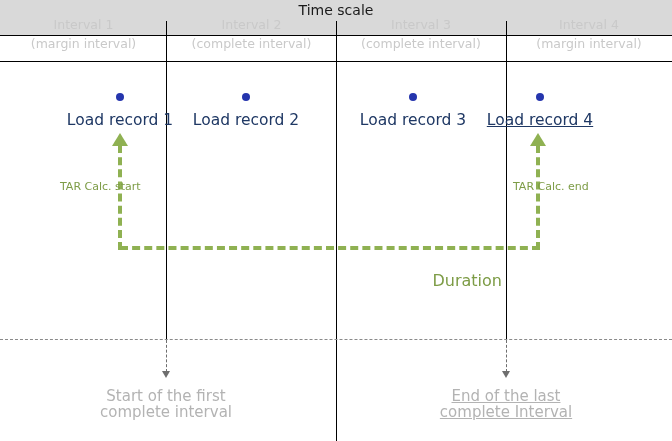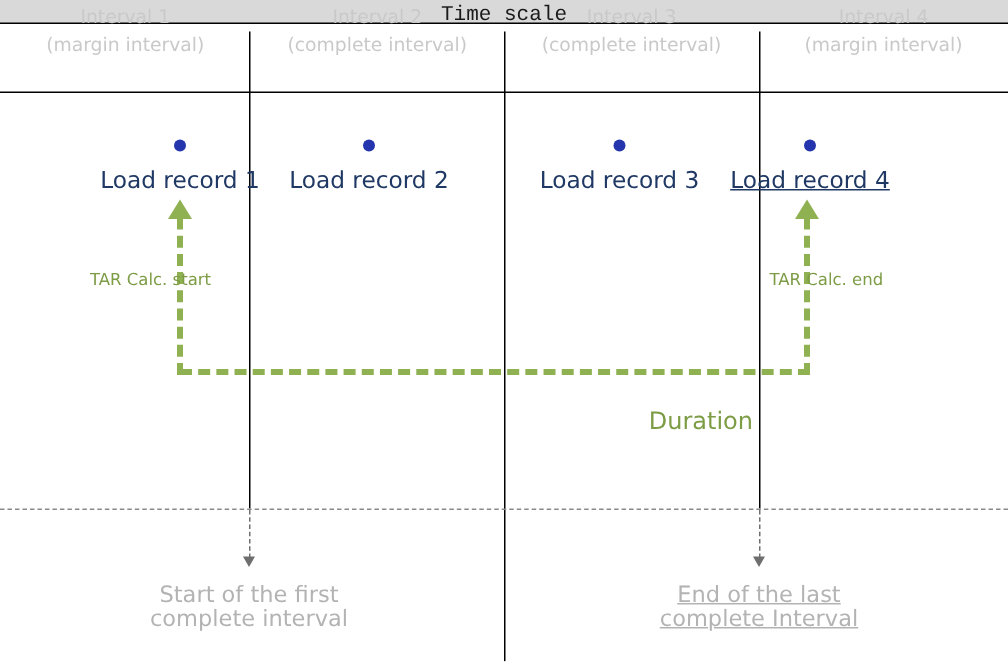--- a/index.html
+++ b/index.html
@@ -13,25 +13,24 @@
     height: 441px;
     background: #ffffff;
     font-family: "DejaVu Sans", "Liberation Sans", sans-serif;
     overflow: hidden;
   }
 
   
   .title-bar {
     position: absolute;
     left: 0; top: 0;
-    width: 672px; height: 16px;
+    width: 672px; height: 36px;
     background: #d9d9d9;
     border-bottom: 1px solid #000000;
     box-sizing: border-box;
-    font-family: Liberation Mono, monospace;
   }
   .title-bar-label {
     position: absolute;
     left: 0; top: 1px;
     width: 672px;
     text-align: center;
     font-size: 14px;
     color: #1a1a1a;
     line-height: 18px;
   }
@@ -45,21 +44,21 @@
     box-sizing: border-box;
   }
   .interval-head {
     position: absolute;
     top: 0;
     height: 41px;
     text-align: center;
     color: #c9c9c9;
     font-size: 12.5px;
     line-height: 19px;
-    padding-top: 1px;
+    padding-top: 15px;
     box-sizing: border-box;
   }
   .interval-head .line2 { display: block; }
 
   
   .vline {
     position: absolute;
     width: 0;
     border-left: 1px solid #000000;
   }

